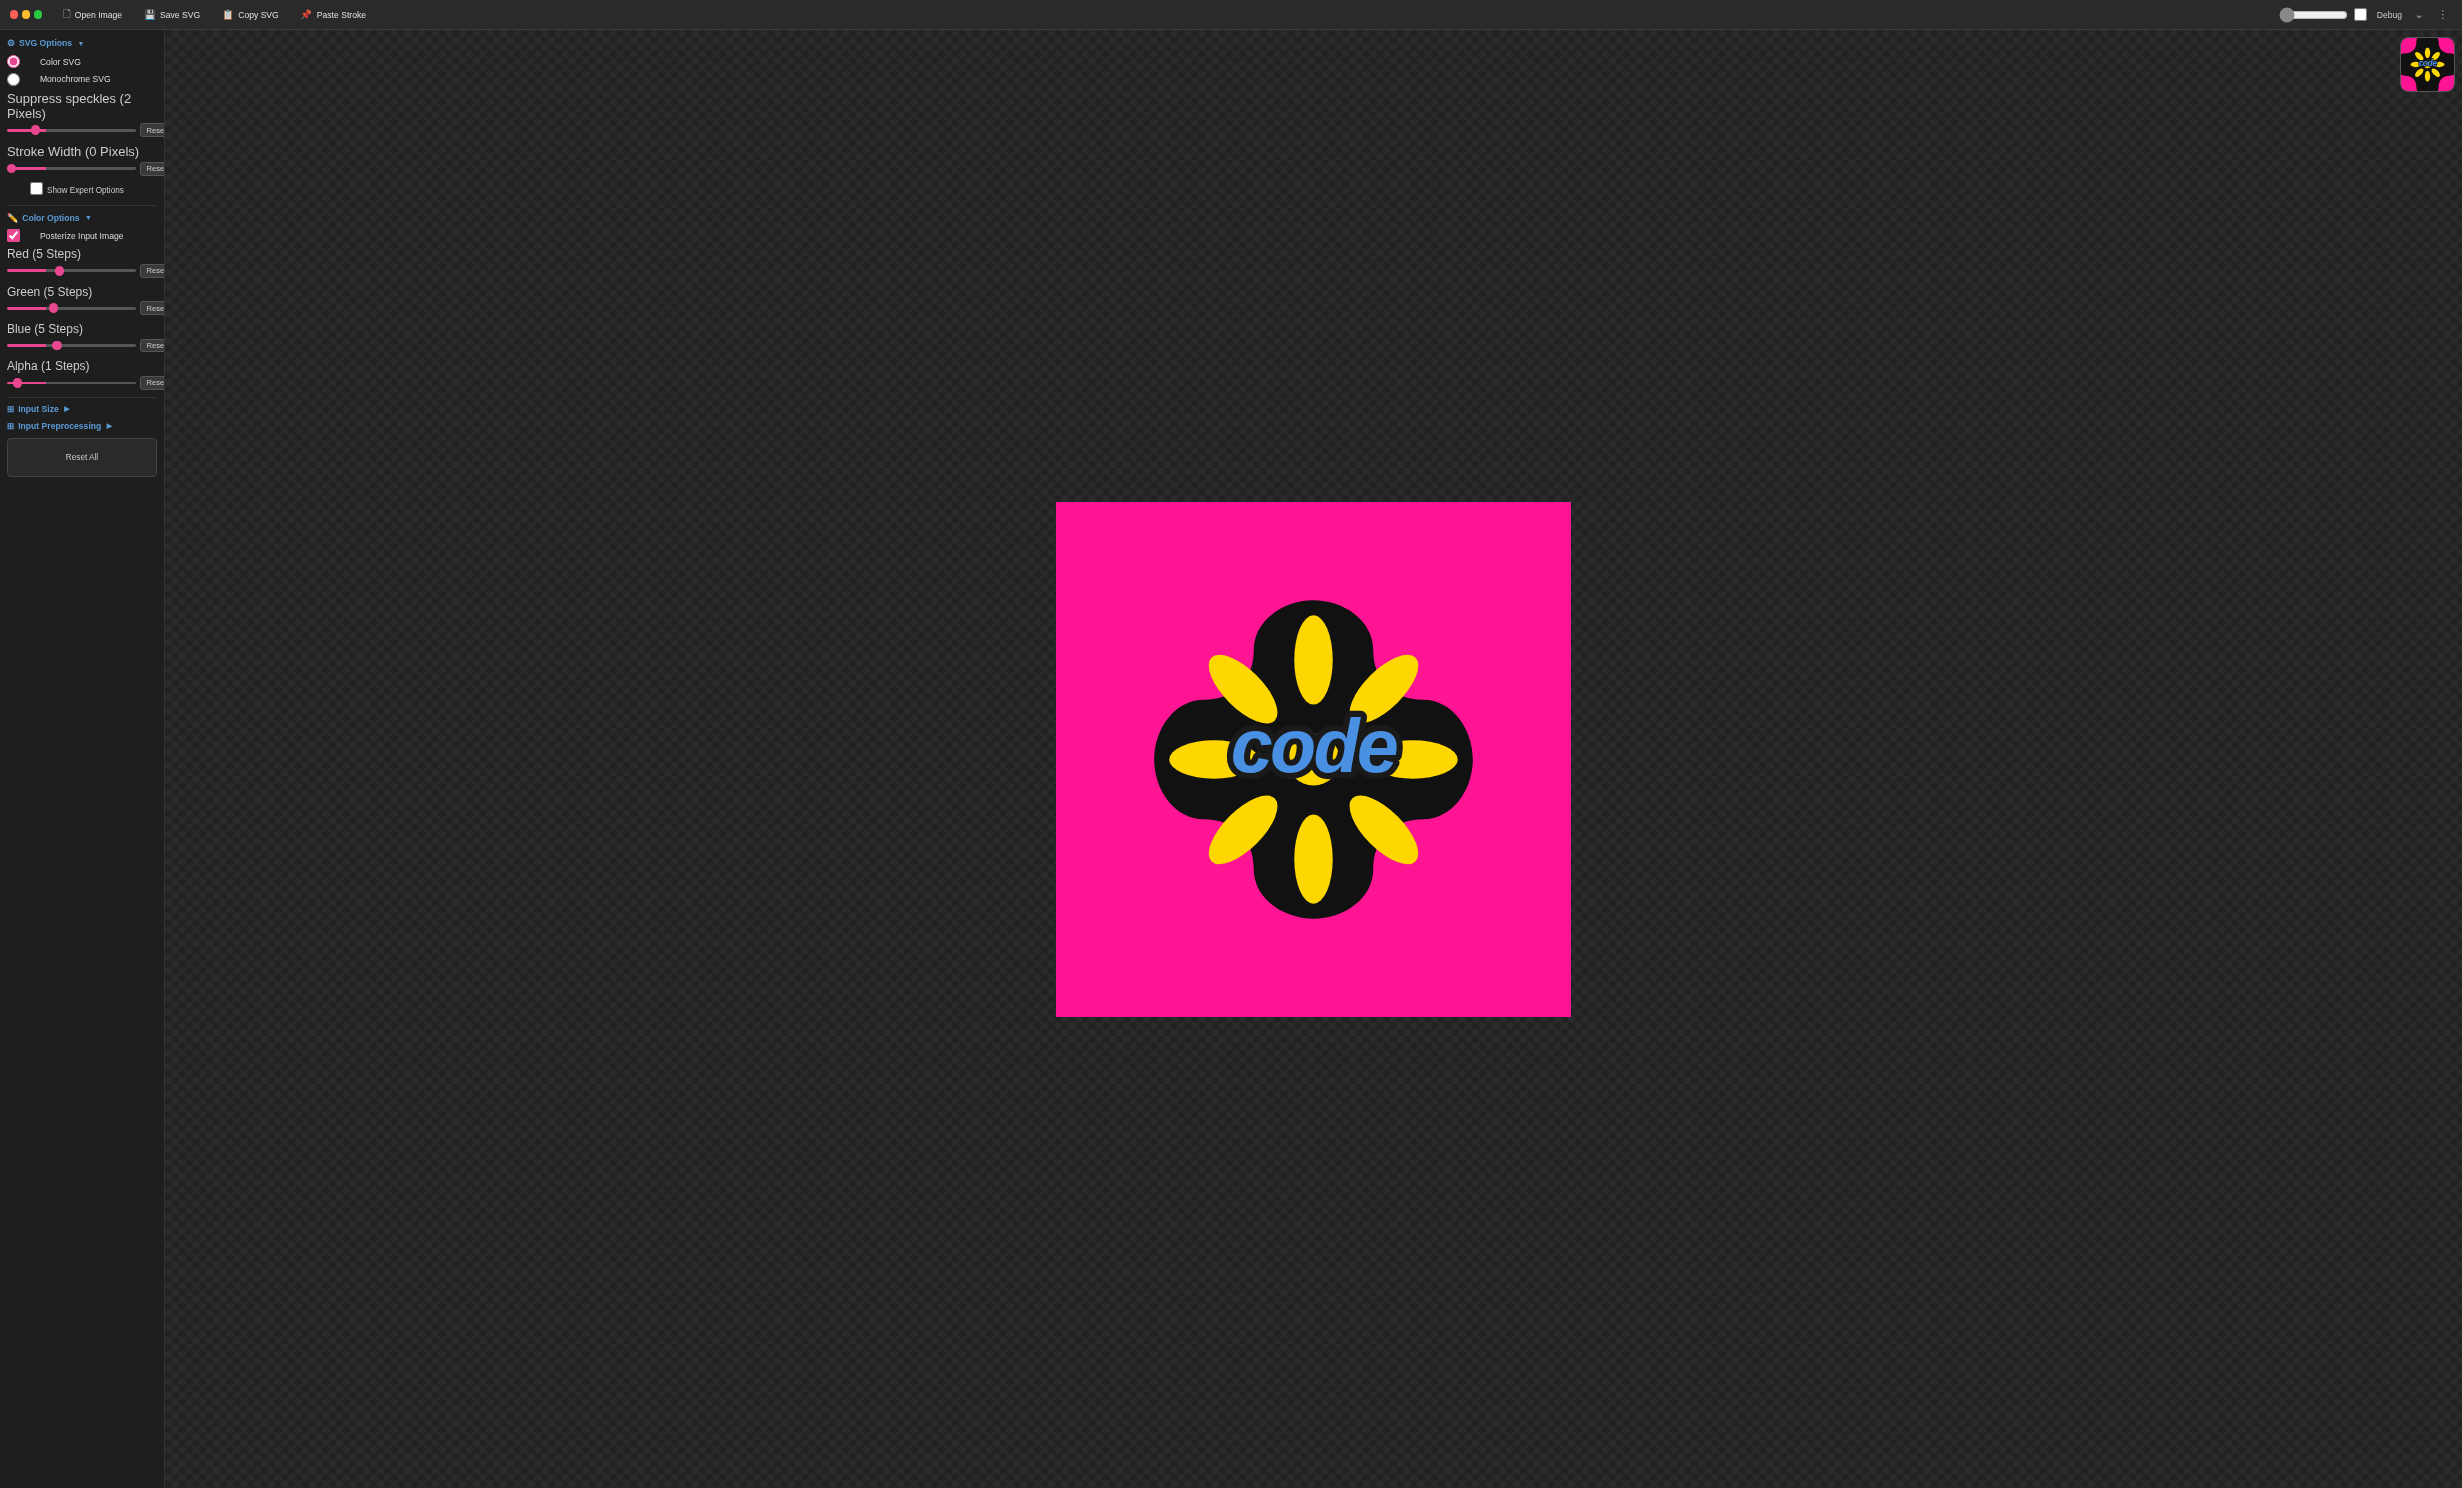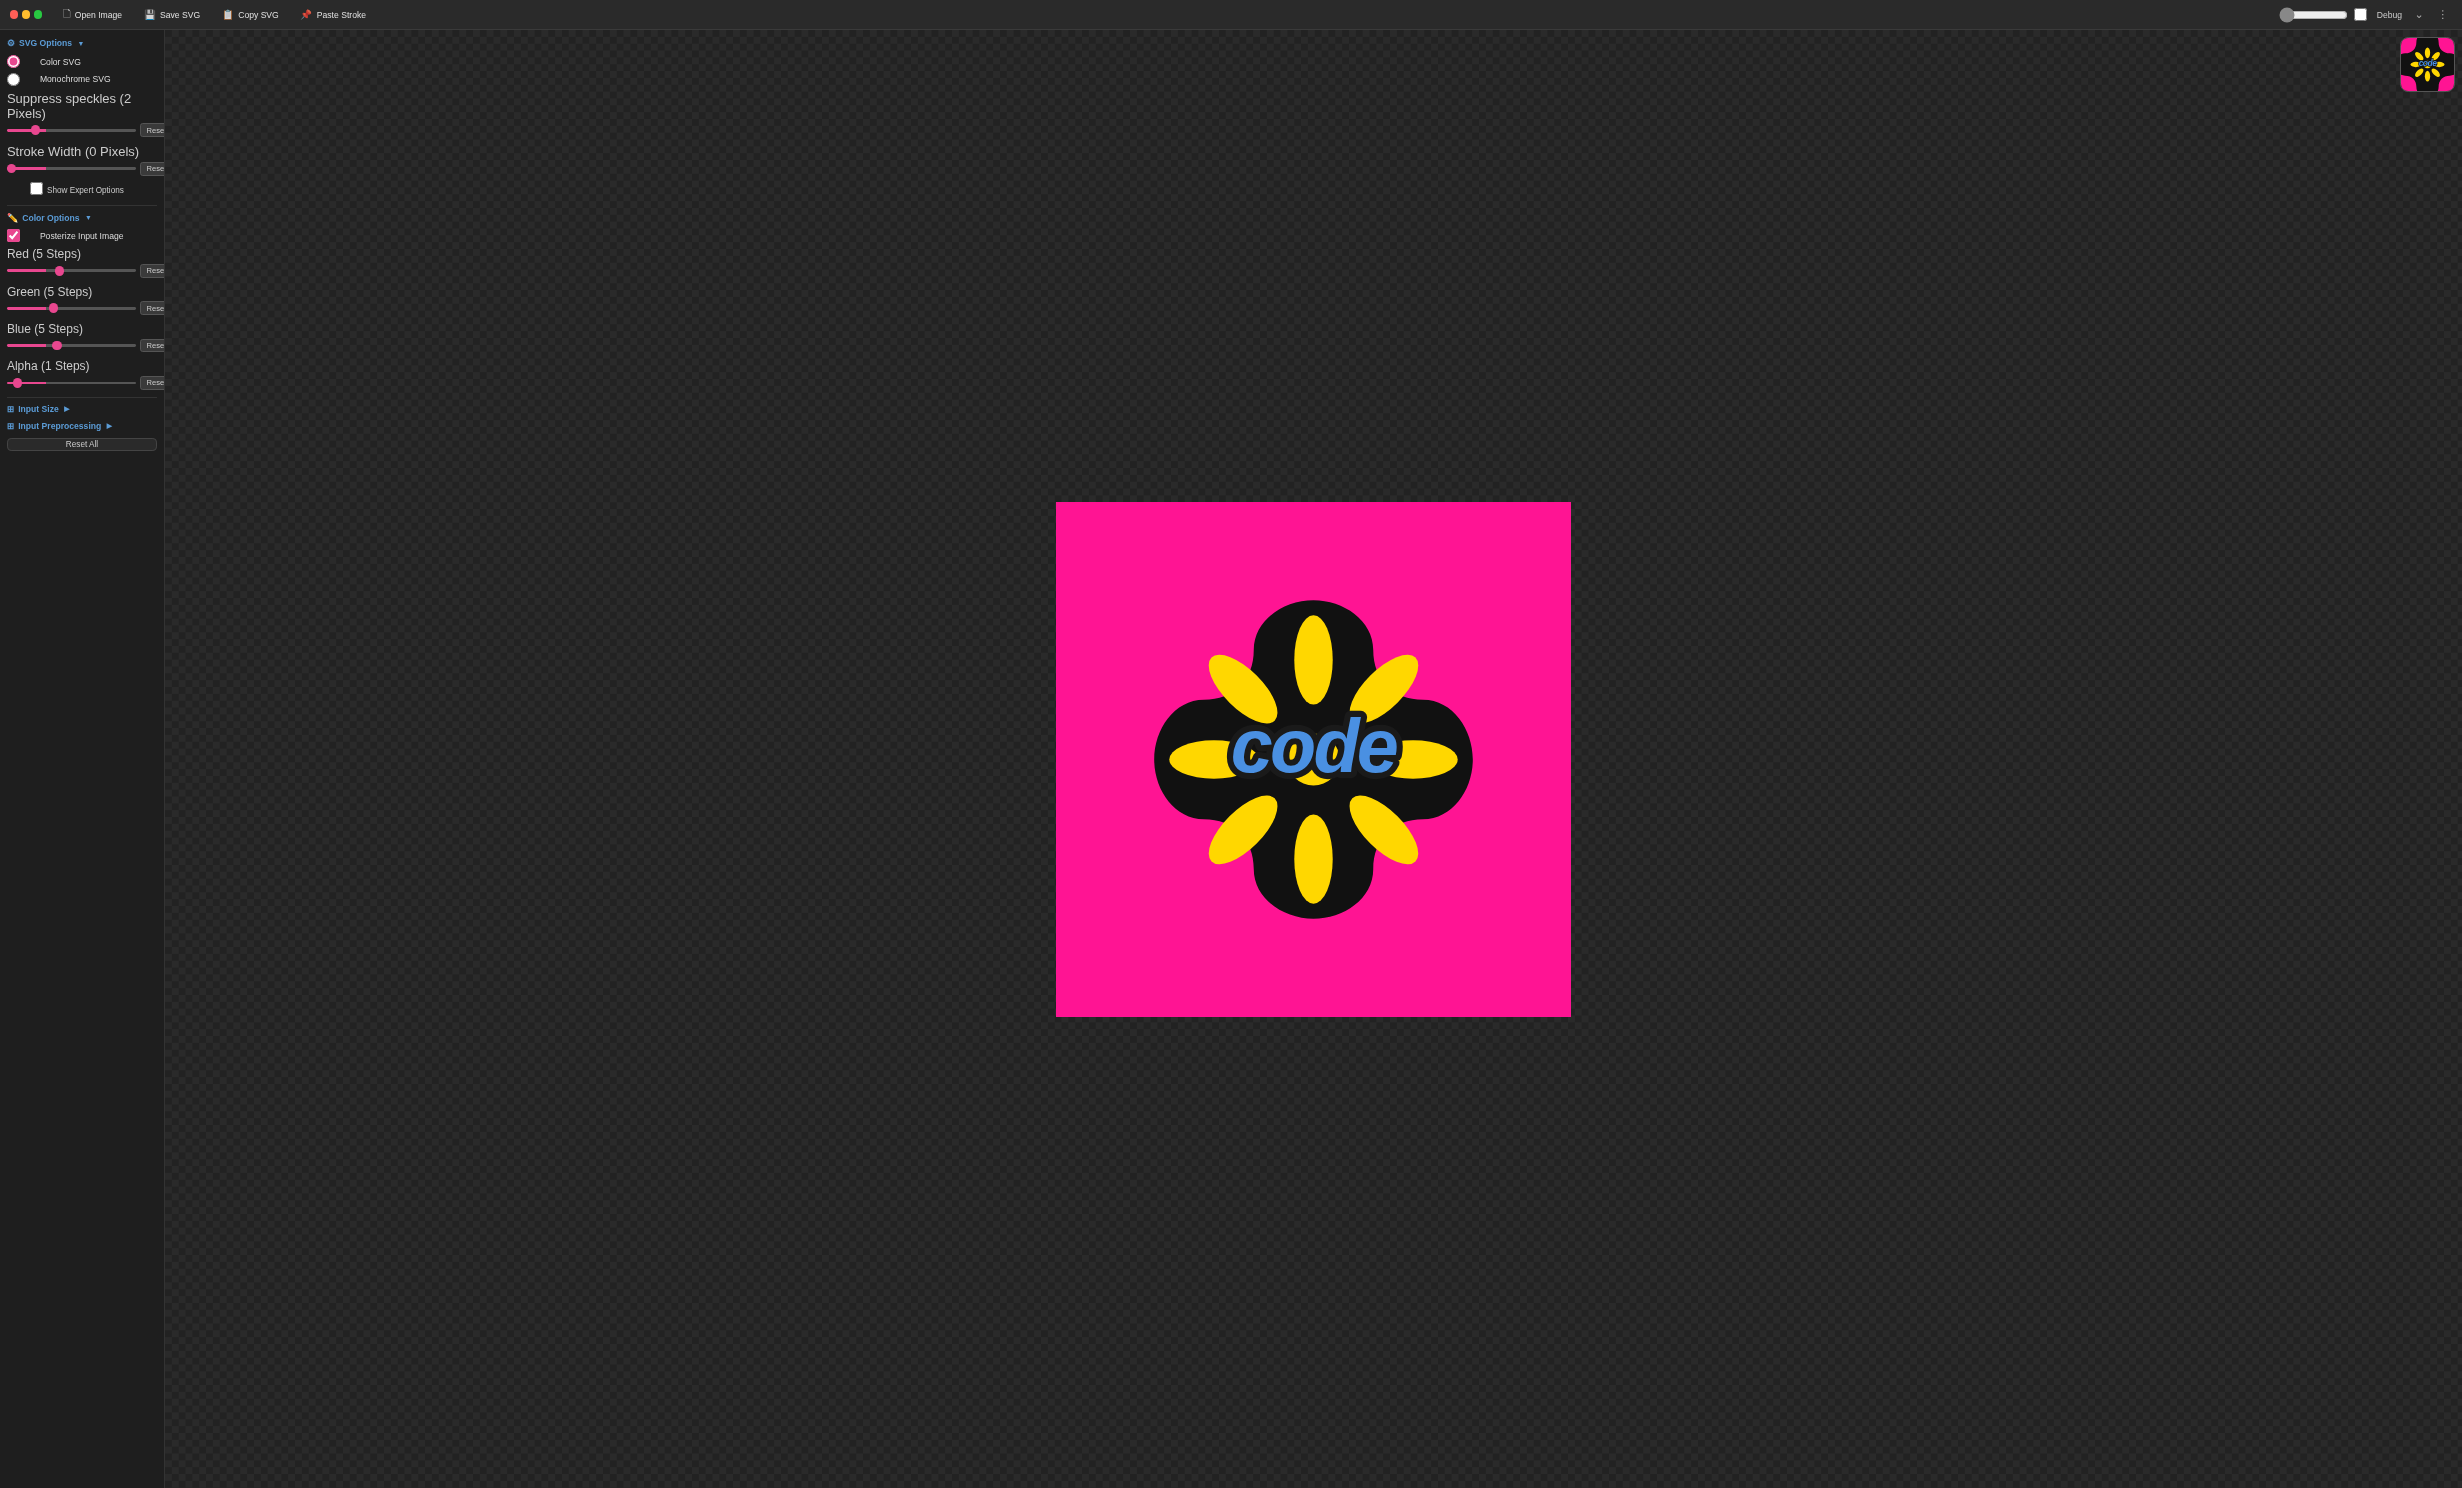--- a/index.html
+++ b/index.html
@@ -220,21 +220,21 @@
       color: #5b9bd5;
       font-size: 8.6px;
       font-weight: 600;
       margin: 6.9px 0 6.9px;
       cursor: pointer;
     }
 
     .reset-all-btn {
       display: block;
       width: 100%;
-      padding: 1px;
+      padding: 14px;
       background: #2a2a2a;
       border: 0.7px solid #444;
       color: #ccc;
       font-size: 8.2px;
       border-radius: 4.1px;
       cursor: pointer;
       text-align: center;
     }
 
     

